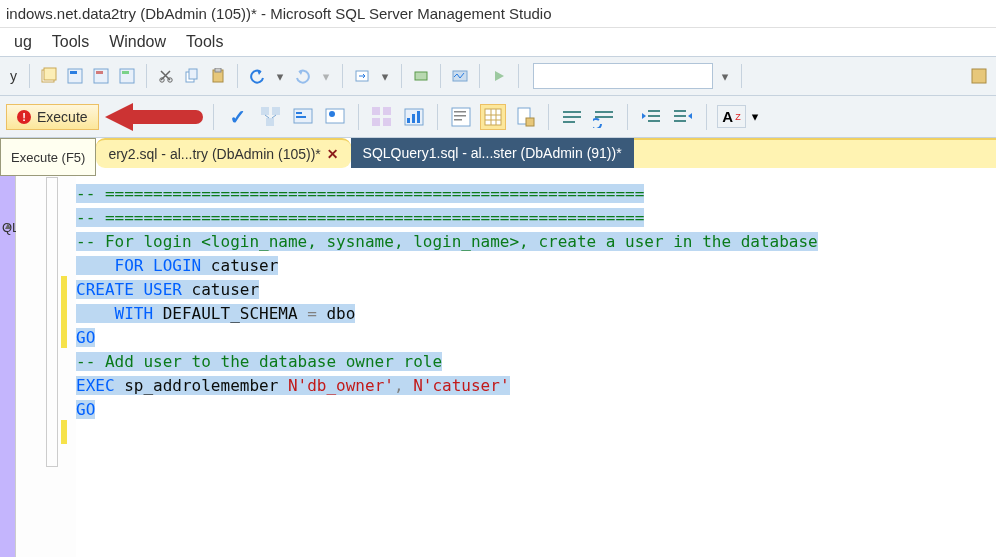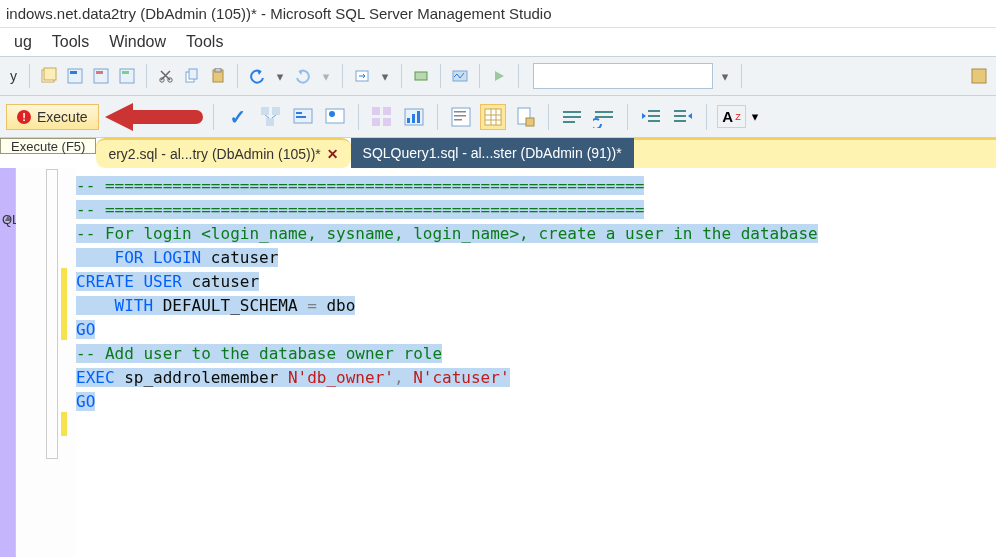--- a/index.html
+++ b/index.html
@@ -22,21 +22,21 @@
 .red-arrow { position: relative; width: 98px; height: 28px; }
 .red-arrow .shaft { position: absolute; top: 7px; right: 0; width: 70px; height: 14px; background: #c33; border-radius: 0 7px 7px 0; }
 .red-arrow .head { position: absolute; left: 0; top: 0; width: 0; height: 0; border-top: 14px solid transparent; border-bottom: 14px solid transparent; border-right: 28px solid #c33; }
 .toolbar2 .check { color: #2a7de1; font-size: 20px; font-weight: bold; padding: 0 6px; }
 .toolbar2 .sq-icon { width: 26px; height: 26px; display: flex; align-items: center; justify-content: center; }
 .toolbar2 .sq-icon svg { display: block; }
 .toolbar2 .sep { width: 1px; height: 26px; background: #c6d2de; margin: 0 4px; }
 .font-box { display:flex; align-items:center; border:1px solid #c6d2de; padding:2px 4px; gap:2px; }
 
 .tabs-row { display: flex; }
-.tooltip { background: #fffff0; border: 1px solid #9a9a7a; padding: 6px 10px; font-size: 13px; color: #333; display: flex; align-items: center; height: 16px; }
+.tooltip { background: #fffff0; border: 1px solid #9a9a7a; padding: 6px 10px; font-size: 13px; color: #333; display: flex; align-items: center; height: 38px; }
 .tab { display: flex; align-items: center; height: 30px; padding: 0 12px; font-size: 14px; gap: 6px; cursor: default; }
 .tab.active { background: #fff3b2; color: #333; border-top: 2px solid #f0d060; border-radius: 9px; }
 .tab.active .close { color: #8b1a1a; font-weight: bold; }
 .tab.inactive { background: #3a5a7a; color: #fff; }
 .tabs-fill { flex: 1; background: #fff3b2; border-top: 2px solid #f0d060; height: 30px; }
 
 .content-row { display: flex; height: calc(557px - 28px - 28px - 40px - 42px - 30px); }
 .left-pane { width: 16px; background: #c4b5fd; border-right: 1px solid #ccc; position: relative; font-size: 13px; color: #333; }
 .left-pane .lp-sql { position: absolute; top: 44px; left: 2px; }
 .left-pane .lp-he { position: absolute; top: 126px; left: 2px; margin-left: 20px; }

